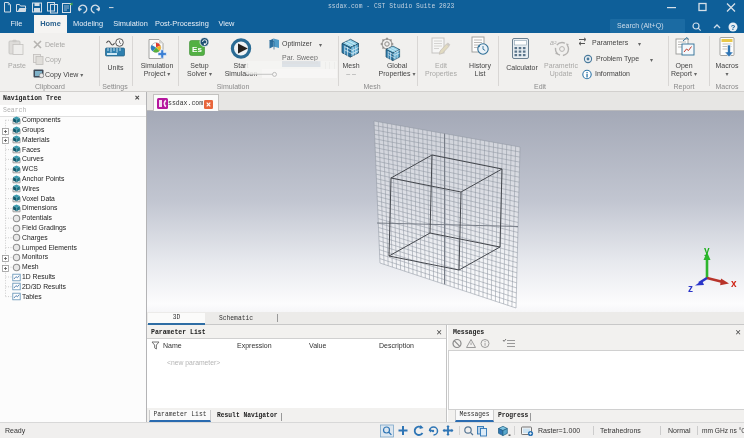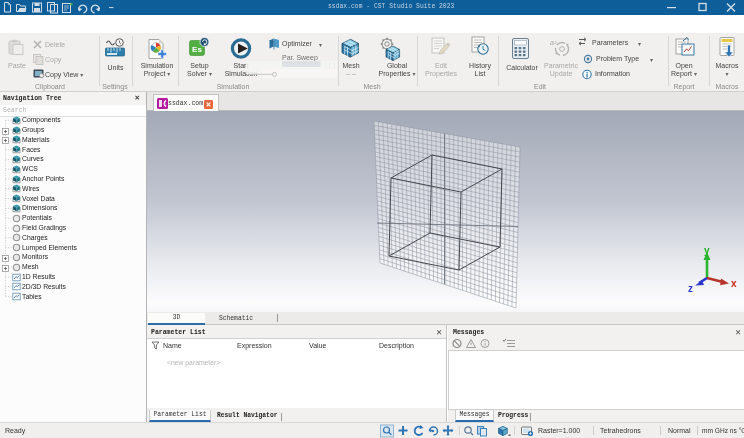--- a/index.html
+++ b/index.html
@@ -60,20 +60,37 @@
 <rect x="106" y="6" width="4.5" height="1.1" fill="#c2cfda"></rect>
 </svg>
 <div class="abs mono" style="left:328px;top:3px;font-size:6.3px;letter-spacing:0.05px;color:#c3d2e0">ssdax.com - CST Studio Suite 2023</div>
 <svg class="abs" style="left:660px;top:2px" width="84 " height="11" viewBox="0 0 84 11">
 <rect x="7" y="5" width="9" height="1.2" fill="#d7e0e8"></rect>
 <rect x="39" y="1.5" width="7" height="7" fill="none" stroke="#d7e0e8" stroke-width="1.3"></rect>
 <path d="M67 1.5l8 8M75 1.5l-8 8" stroke="#d7e0e8" stroke-width="1.3"></path>
 </svg>
 </div>
 
+<div id="menurow">
+<div class="mtab" style="left:0px;width:33px">File</div>
+<div class="mtab" style="left:34px;width:33px;background:#f5f4f2;color:#29618e;font-weight:bold">Home</div>
+<div class="mtab" style="left:68px;width:40px">Modeling</div>
+<div class="mtab" style="left:110px;width:41px">Simulation</div>
+<div class="mtab" style="left:155px;width:51px">Post-Processing</div>
+<div class="mtab" style="left:211px;width:31px">View</div>
+<div class="abs" style="left:610px;top:4px;width:75px;height:14px;background:#1b6ba3;border-radius:1px"></div>
+<div class="abs" style="left:617px;top:4px;height:14px;line-height:14px;font-size:7px;color:#cddcea">Search (Alt+Q)</div>
+<svg class="abs" style="left:690px;top:6px" width="50" height="12" viewBox="0 0 50 12">
+<circle cx="6" cy="5" r="3" fill="none" stroke="#cddcea" stroke-width="1.2"></circle>
+        <path d="M8.2 7.2l2.5 2.5" stroke="#cddcea" stroke-width="1.2"></path>
+<path d="M24 7l3-3l3 3" fill="none" stroke="#cddcea" stroke-width="1.3"></path>
+<circle cx="43" cy="6" r="4.5" fill="#e8eef4"></circle>
+        <text x="43" y="8.6" font-size="7.5" fill="#0e5f99" text-anchor="middle" font-weight="bold">?</text>
+</svg>
+</div>
 
 <div id="ribbon">
 <div class="gsep" style="left:99px"></div>
 <div class="gsep" style="left:132px"></div>
 <div class="gsep" style="left:178px"></div>
 <div class="gsep" style="left:338px"></div>
 <div class="gsep" style="left:417px"></div>
 <div class="gsep" style="left:498px"></div>
 <div class="gsep" style="left:668px"></div>
 <div class="gsep" style="left:709px"></div>

